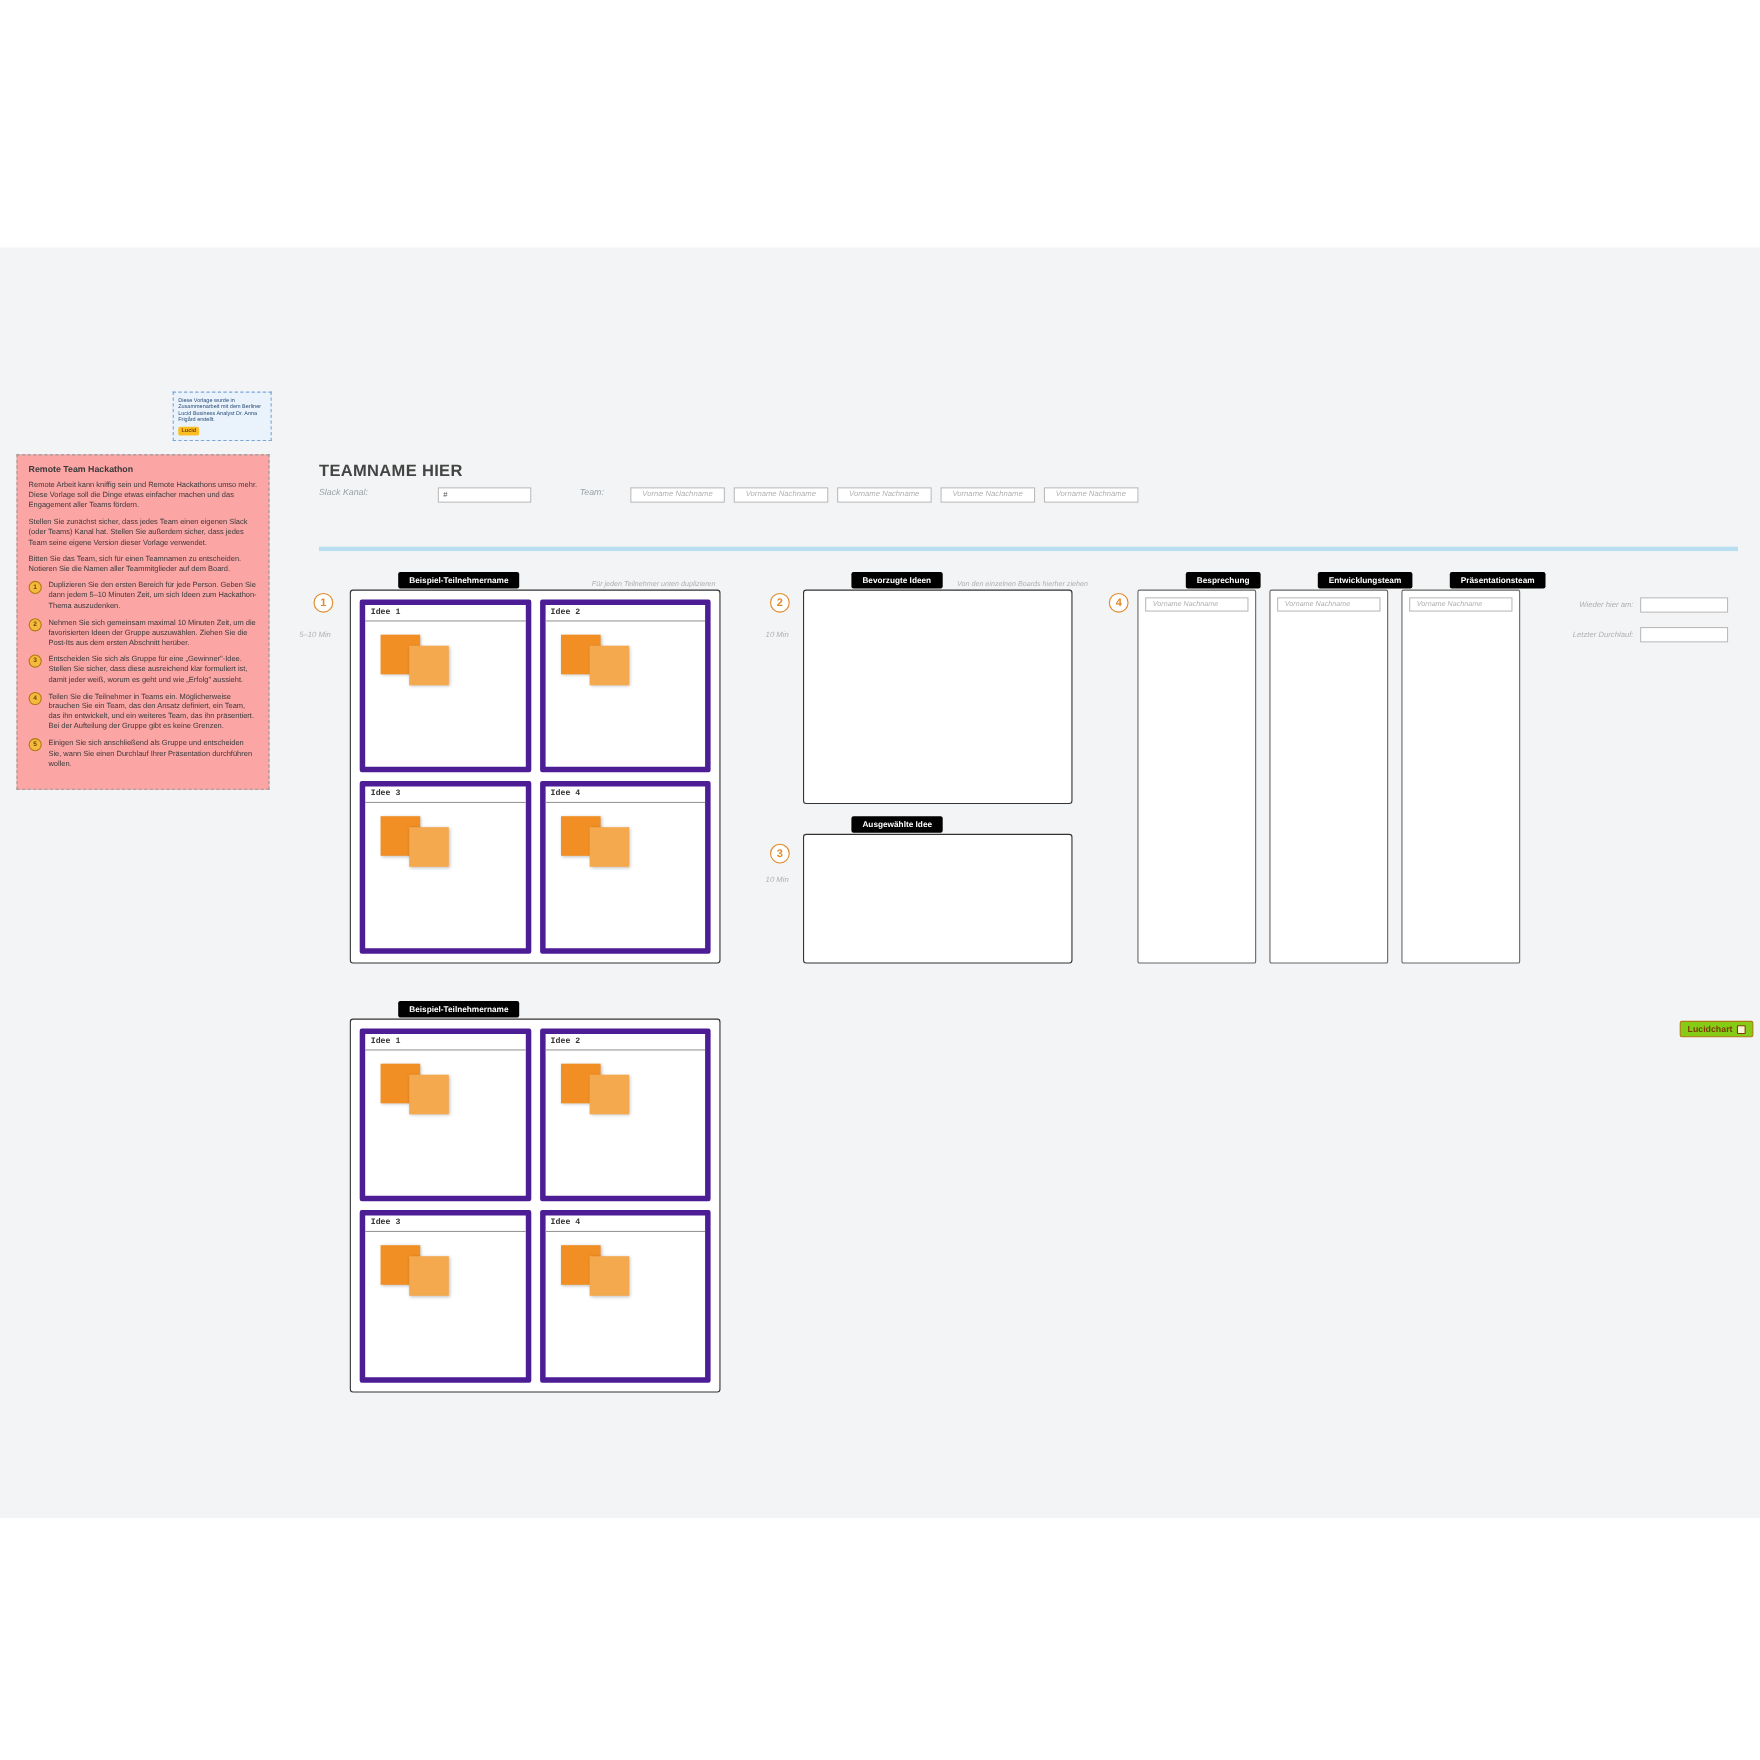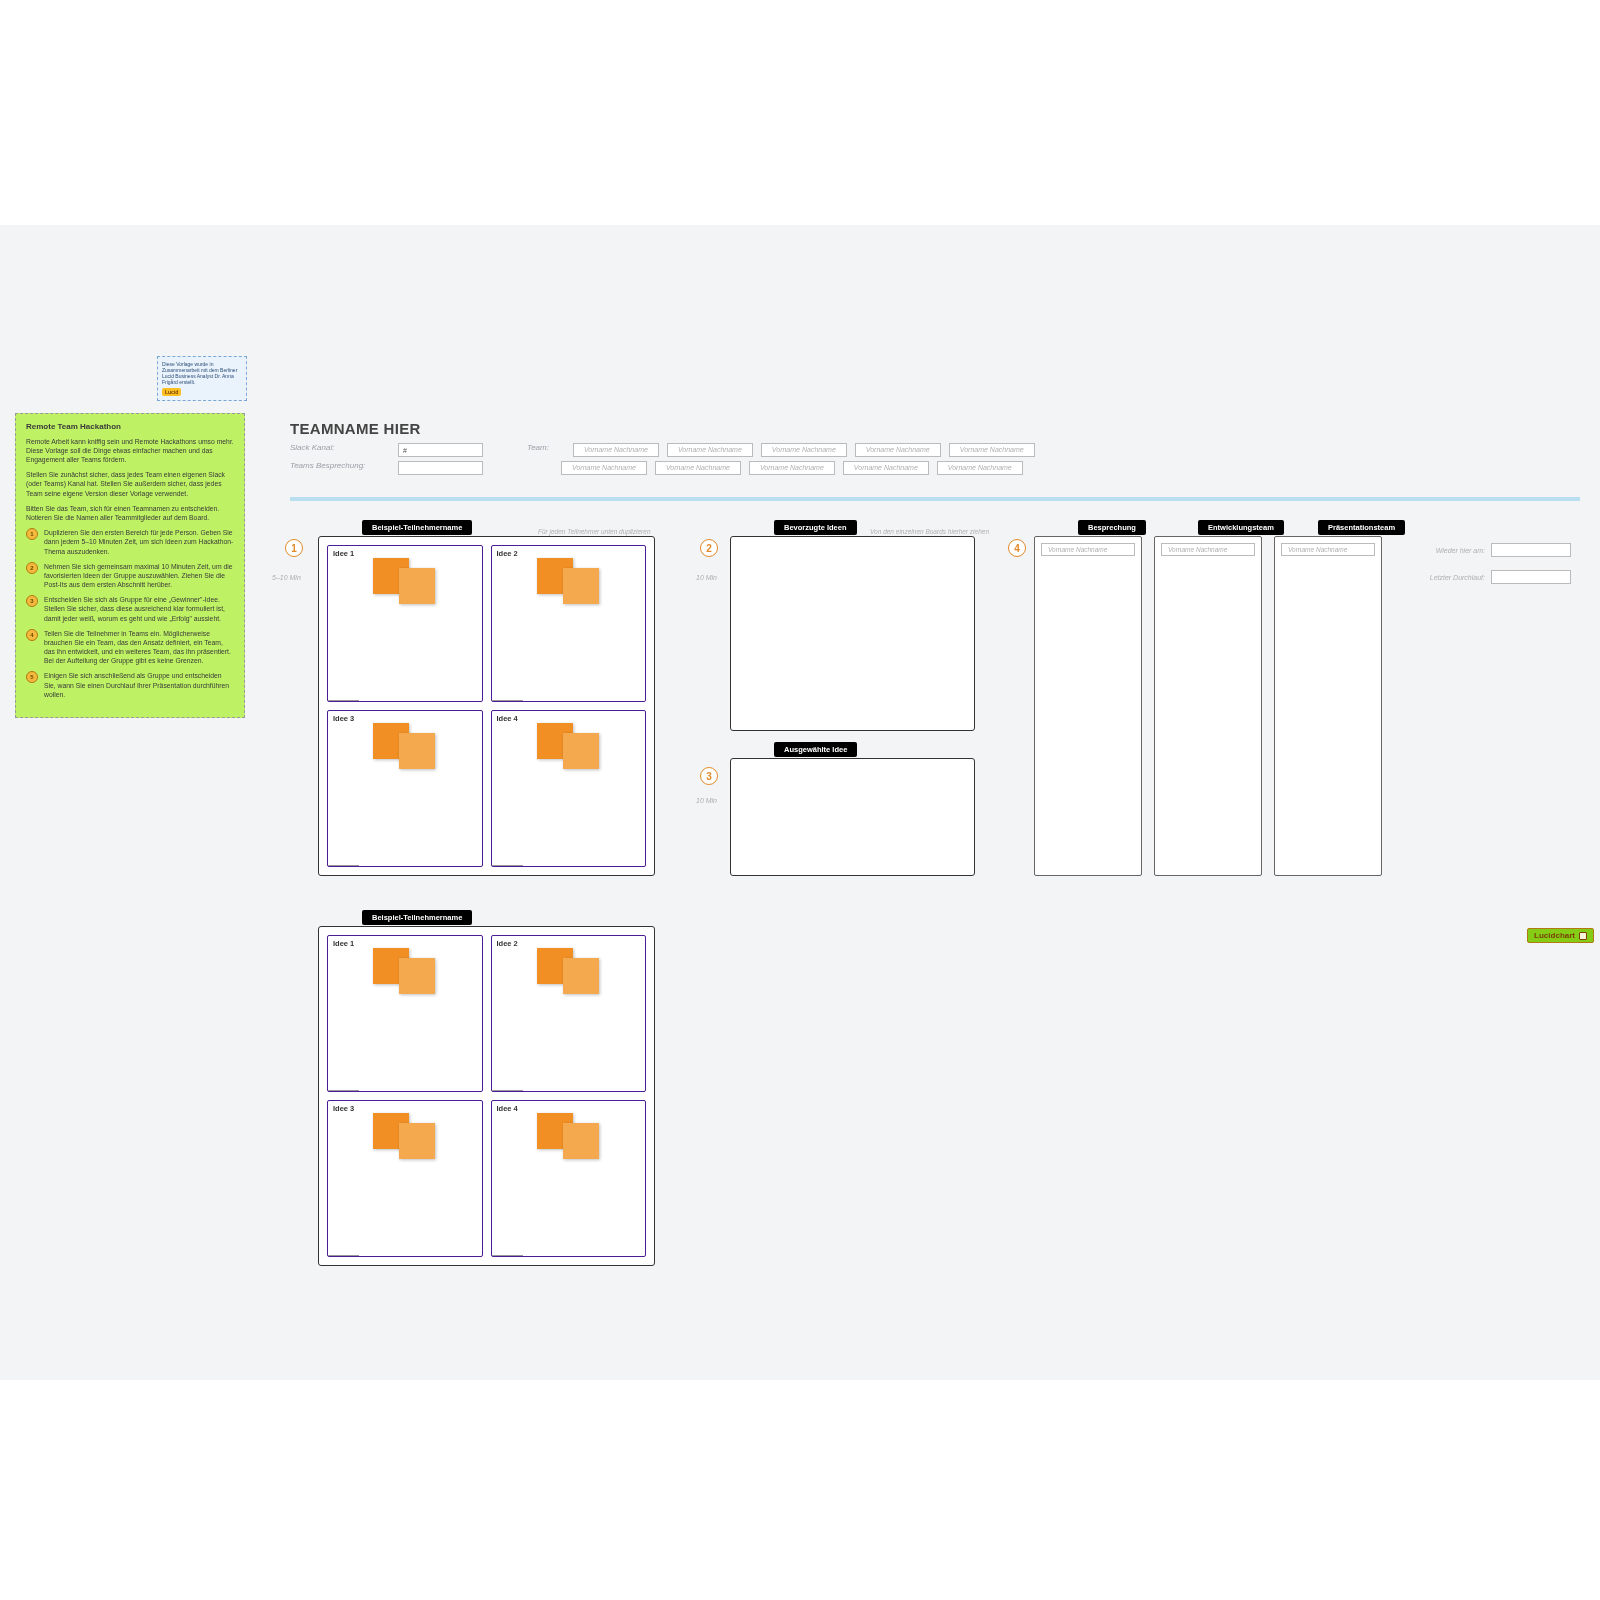--- a/index.html
+++ b/index.html
@@ -38,21 +38,21 @@
     font-size:5px;
     padding:1px 3px;
     border-radius:2px;
     font-weight:600;
   }
   .instructions {
     position: absolute;
     left: 15px; top: 413px;
     width: 230px;
     border: 1px dashed #999;
-    background: #bef264;
+    background: #fca5a5;
     padding: 8px 10px 12px 10px;
     font-size: 6.8px;
     color: #3a3a3a;
     line-height: 1.35;
   }
   .instructions h3 {
     margin: 0 0 4px 0;
     font-size: 8px;
     font-weight: 700;
   }
@@ -188,24 +188,25 @@
 
   .idea-grid {
     display: grid;
     grid-template-columns: 1fr 1fr;
     grid-template-rows: 1fr 1fr;
     gap: 8px;
     padding: 8px;
     height: 100%;
   }
   .idea-card {
-    border: 1px solid #4c1d95;
+    border: 5px solid #4c1d95;
     border-radius: 2px;
     display: flex;
-    flex-direction: row;
+    flex-direction: column;
+    font-family: Liberation Mono, monospace;
   }
   .idea-card .idea-title {
     font-size: 7.5px;
     font-weight: 600;
     padding: 3px 5px;
     border-bottom: 1px solid #999;
   }
   .idea-card .idea-body {
     flex: 1;
     position: relative;
@@ -315,30 +316,20 @@
   <div class="header-row">
     <span class="field-label">Slack Kanal:</span>
     <span class="field-box">#</span>
     <span class="team-label">Team:</span>
     <span class="name-chip">Vorname Nachname</span>
     <span class="name-chip">Vorname Nachname</span>
     <span class="name-chip">Vorname Nachname</span>
     <span class="name-chip">Vorname Nachname</span>
     <span class="name-chip">Vorname Nachname</span>
   </div>
-  <div class="header-row">
-    <span class="field-label">Teams Besprechung:</span>
-    <span class="field-box"></span>
-    <span style="width:62px"></span>
-    <span class="name-chip">Vorname Nachname</span>
-    <span class="name-chip">Vorname Nachname</span>
-    <span class="name-chip">Vorname Nachname</span>
-    <span class="name-chip">Vorname Nachname</span>
-    <span class="name-chip">Vorname Nachname</span>
-  </div>
 </div>
 
 <div class="divider"></div>
 
 <div class="step-badge" style="left:285px; top:539px;">1</div>
 <div class="step-time" style="left:272px; top:574px;">5–10 Min</div>
 <div class="step-note" style="left:538px; top:528px;">Für jeden Teilnehmer unten duplizieren</div>
 
 <div class="tab-label" style="left:318px; top:520px;">Beispiel-Teilnehmername</div>
 <div class="panel" style="left:318px; top:536px; width:337px; height:340px;">

